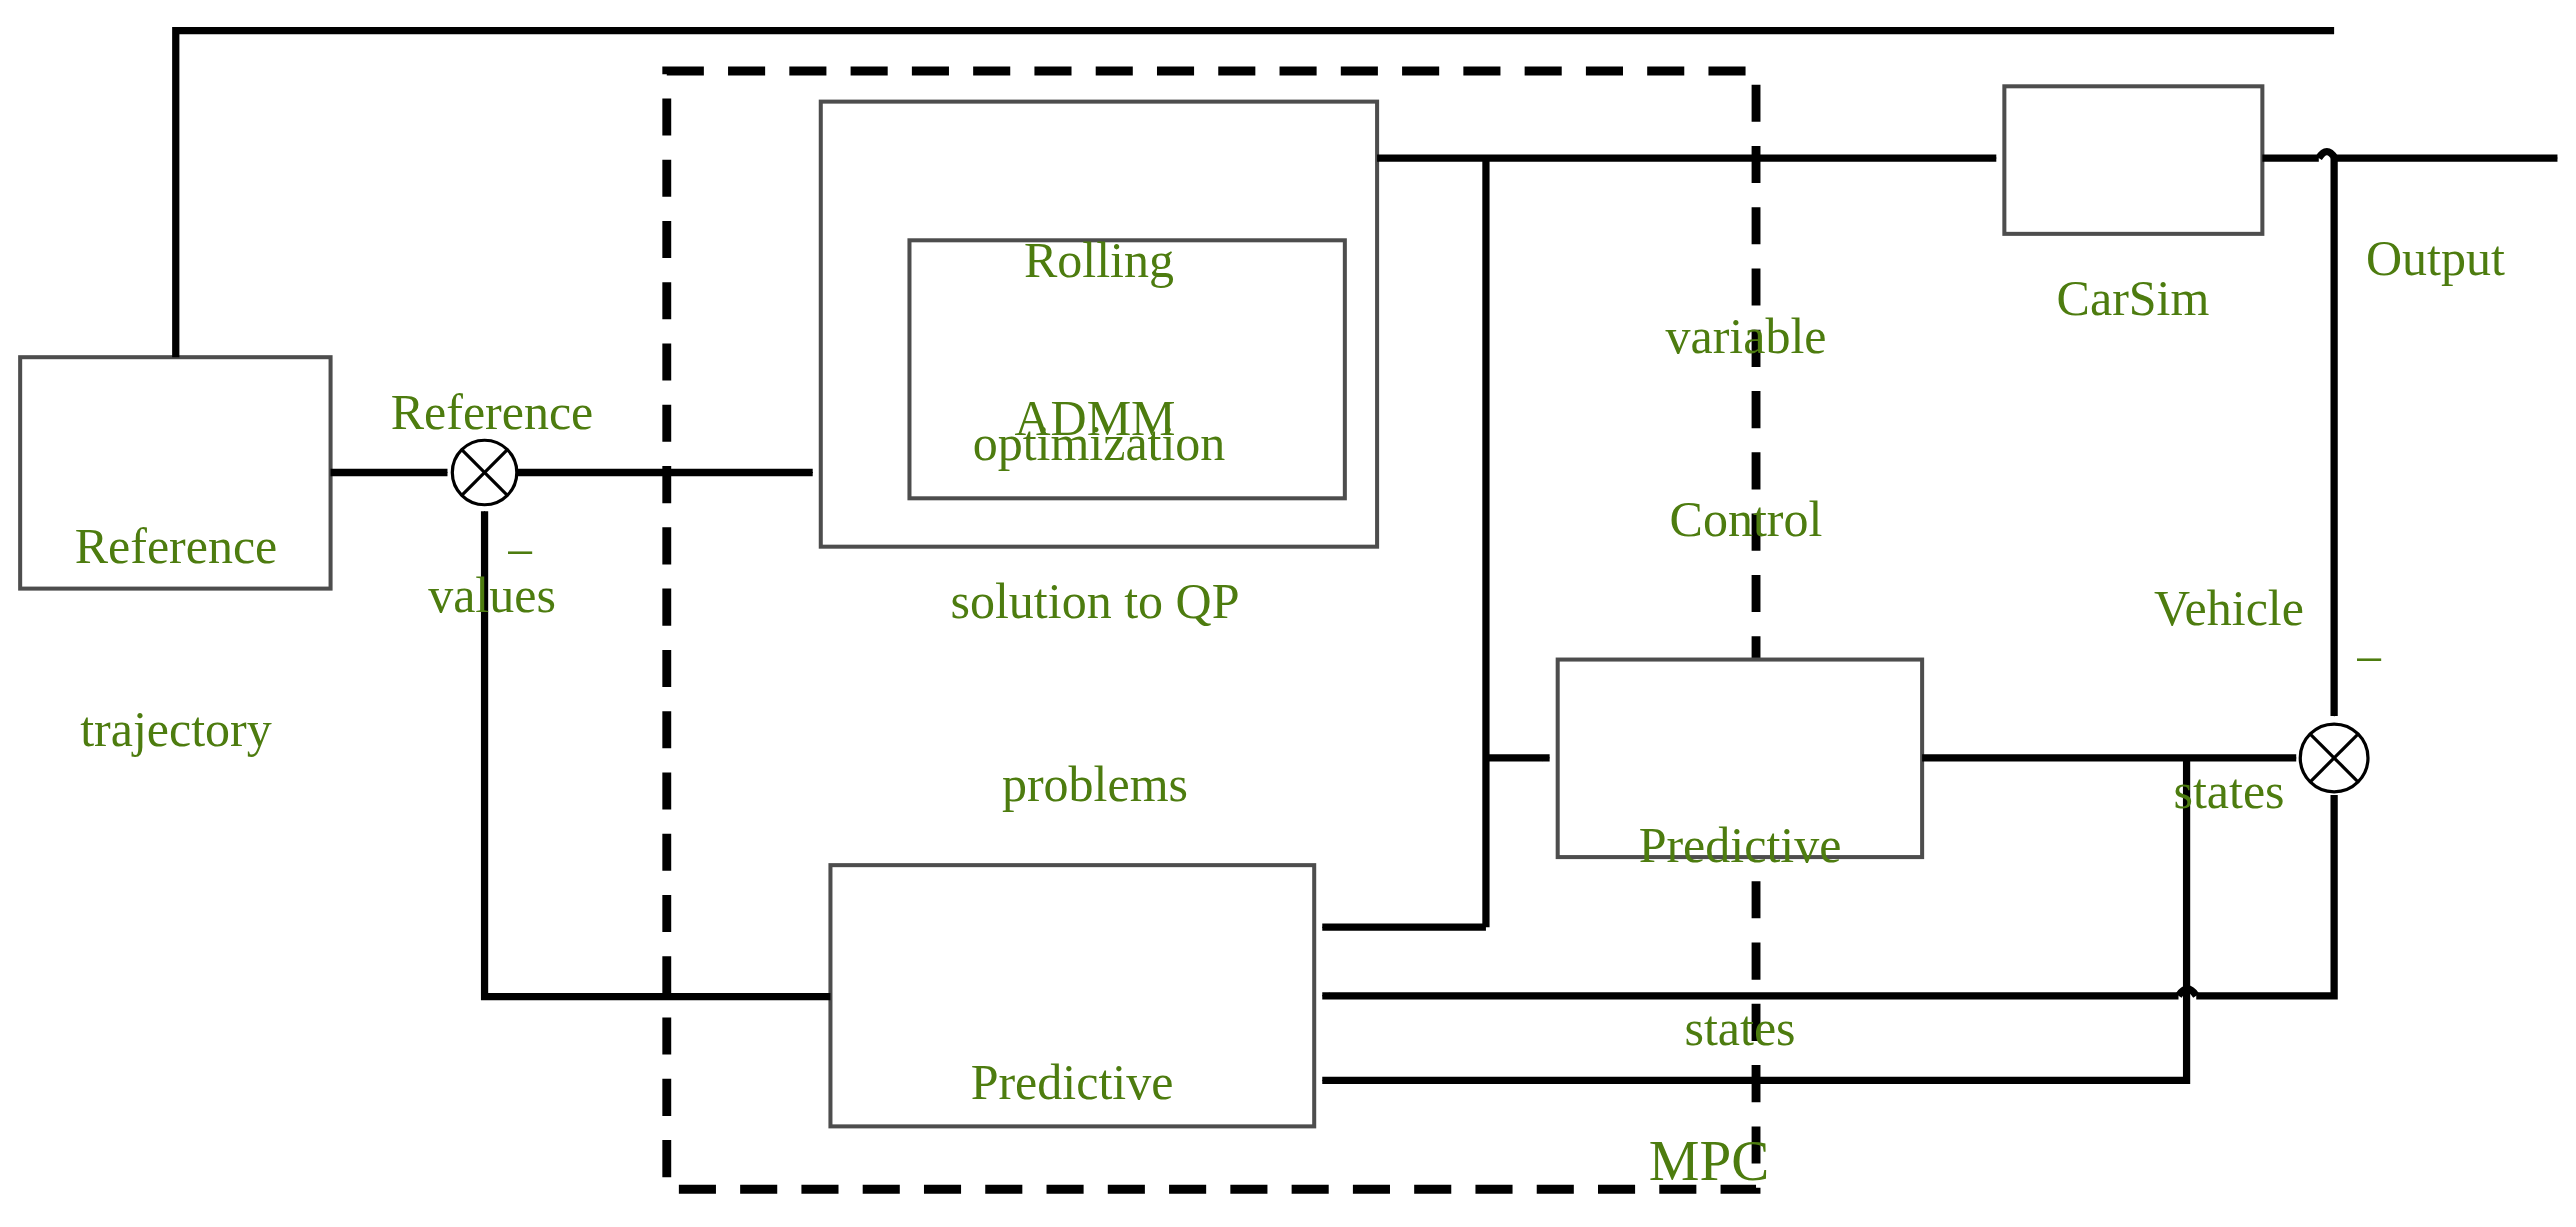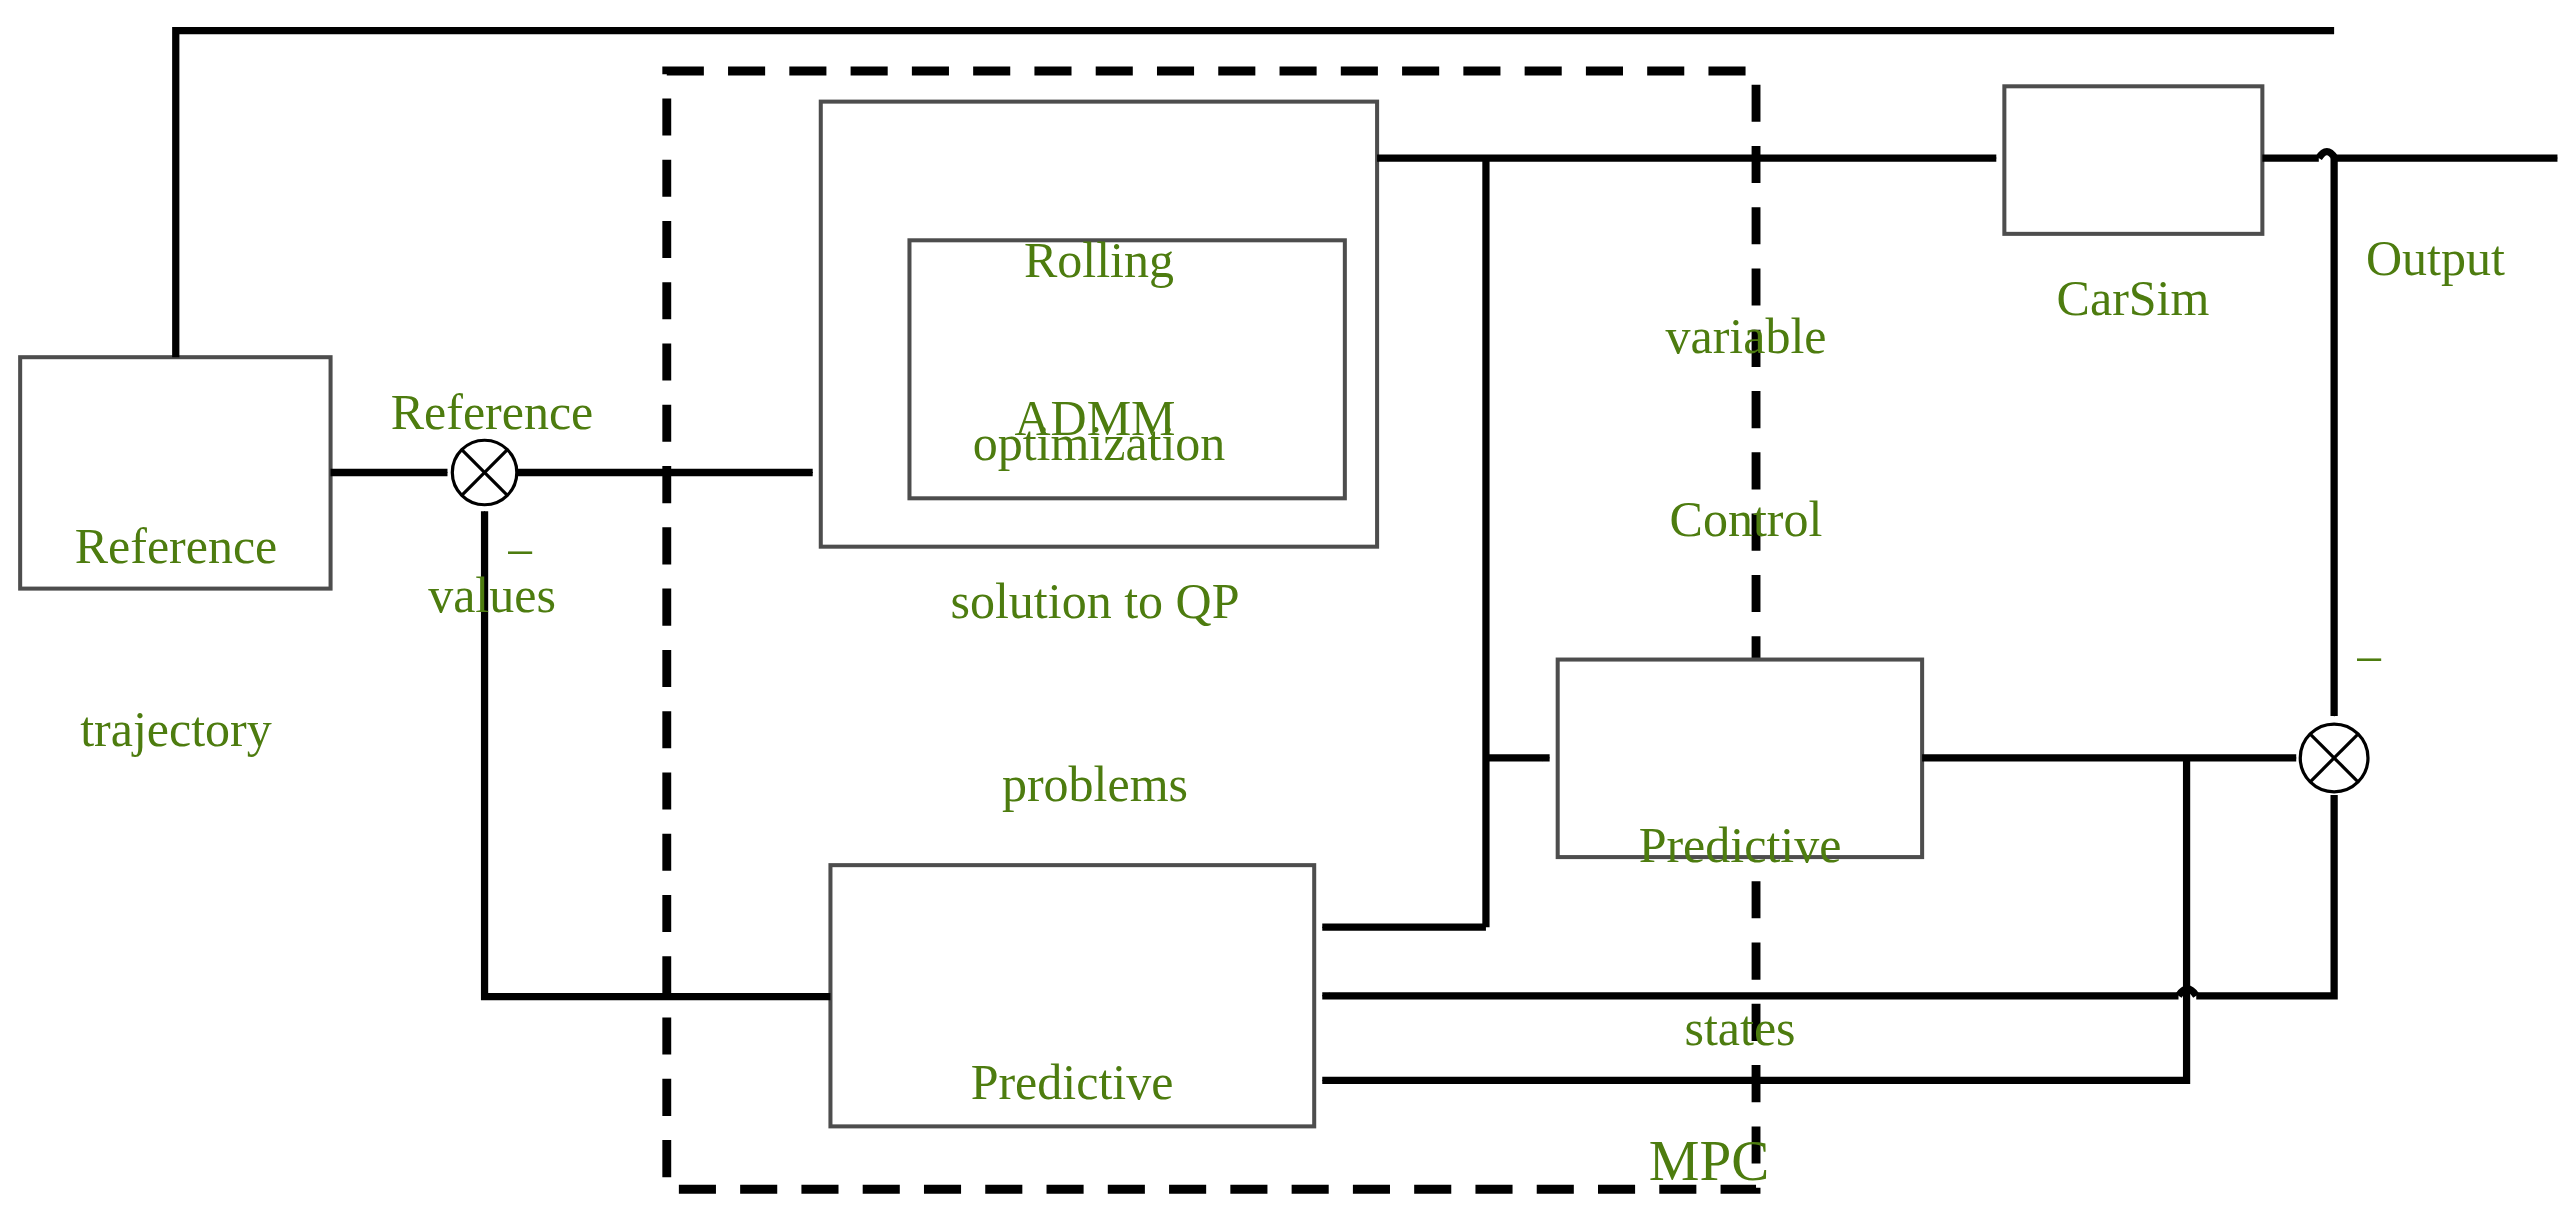--- a/index.html
+++ b/index.html
@@ -135,20 +135,24 @@
   </div>
 
   <div class="lbl blockname center-x" style="left:2133px; top:146px; width:266px;">
     <div>CarSim</div>
   </div>
 
   <div class="lbl signal" style="left:2366px; top:106px; width:258px; text-align:left;">
     <div>Output</div>
   </div>
 
+  <div class="lbl signal center-x" style="left:2229px; top:456px; width:347px;">
+    <div>Vehicle</div>
+    <div>states</div>
+  </div>
 
   <div class="lbl center-x" style="left:2369px; top:628px; width:73px; font-size:52px;">−</div>
 
   <div class="lbl blockname center-x" style="left:1740px; top:693px; width:363px;">
     <div>Predictive</div>
     <div>states</div>
   </div>
 
   <div class="lbl blockname center-x" style="left:1072px; top:930px; width:468px;">
     <div>Predictive</div>

